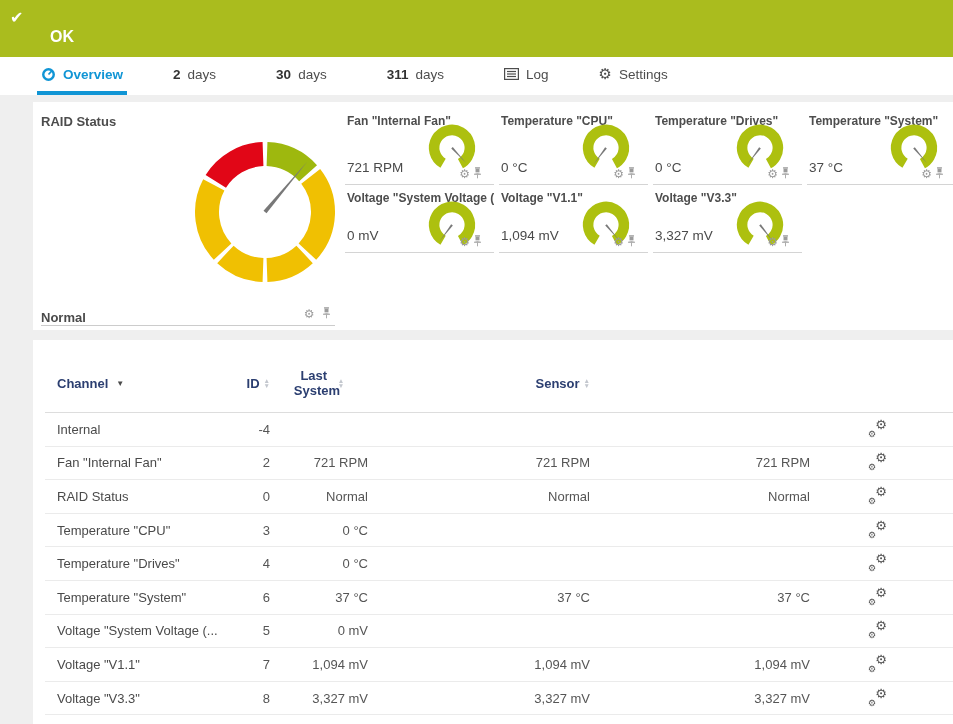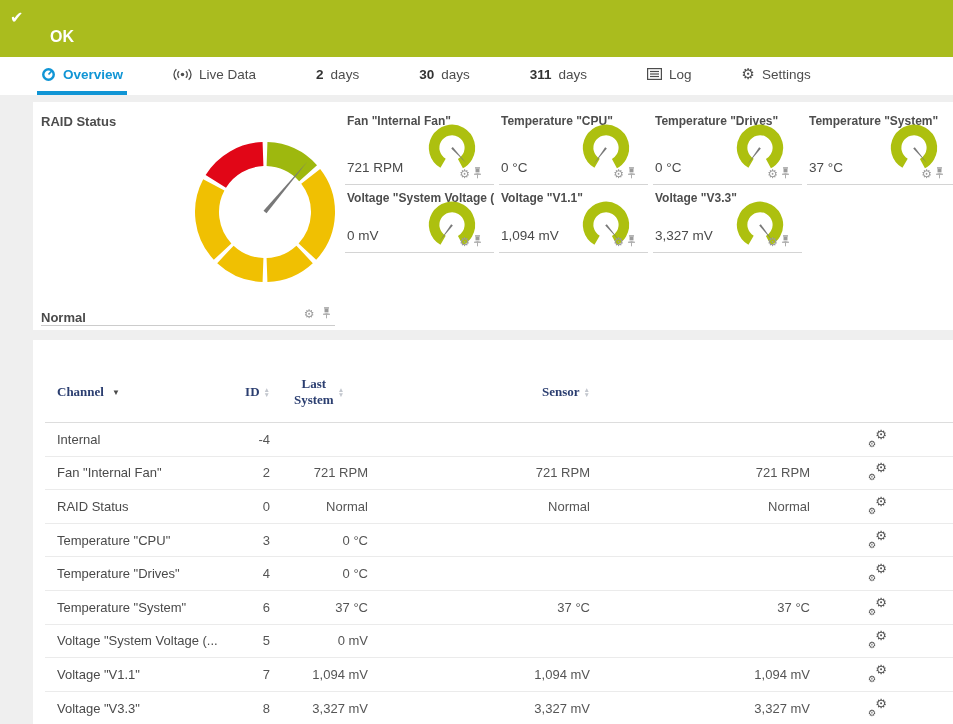--- a/index.html
+++ b/index.html
@@ -45,21 +45,21 @@
   .gcell.empty{border-bottom:none;}
   .gtitle{position:absolute;top:6px;left:2px;font-size:12px;font-weight:bold;color:#4d4d4d;
           white-space:nowrap;overflow:hidden;max-width:147px;}
   .garc{position:absolute;right:16px;top:13px;width:52px;height:52px;}
   .garc .needle{transform:rotate(var(--na));transform-origin:32px 33px;}
   .gvalue{position:absolute;left:2px;bottom:9px;font-size:13.5px;color:#4a4a4a;}
   .gicons{position:absolute;right:12px;bottom:1px;}
   
   .thead,.trow{display:grid;grid-template-columns:175px 38px 98px 222px 220px auto;
                align-items:center;margin-left:12px;padding-left:12px;}
-  .thead{padding-top:36px;padding-bottom:14px;color:#2b3e70;font-size:13px;font-weight:bold;border-bottom:1px solid #ddd;font-family:Liberation Serif, serif;}
+  .thead{padding-top:28px;padding-bottom:14px;color:#2b3e70;font-size:13px;font-weight:bold;border-bottom:1px solid #ddd;}
   .hc{display:flex;align-items:center;gap:4px;}
   .hc-right{justify-content:flex-end;}
   .hc-center{justify-content:center;text-align:center;}
   .hc-last span.wrap{display:inline-block;width:40px;}
   .sort{display:inline-block;line-height:0;cursor:pointer;}
   .sort i{display:block;font-style:normal;font-size:6.5px;line-height:5px;color:#c3c7ce;}
   .dd-arrow{font-size:8px;color:#4a4a4a;margin-left:4px;cursor:pointer;}
   .trow{height:32.6px;border-bottom:1px solid #ebebeb;font-size:13px;color:#4a4a4a;}
   .c-id,.c-last,.c-min,.c-max{text-align:right;color:#555;}
   .c-channel{cursor:pointer;white-space:nowrap;overflow:hidden;}
@@ -77,30 +77,20 @@
   <div class="status">OK</div>
 </div>
 
 <div class="tabbar">
   <div class="tab active tab-gap-a">
     <svg viewBox="0 0 16 16" width="15" height="15">
       <circle cx="8" cy="8" r="5.6" fill="none" stroke="#1095d5" stroke-width="2.6"></circle>
       <line x1="8" y1="8" x2="12" y2="3.6" stroke="#1095d5" stroke-width="1.8"></line>
     </svg>
     <span>Overview</span>
-  </div>
-  <div class="tab tab-gap-b">
-    <svg viewBox="0 0 20 14" width="19" height="13">
-      <circle cx="10" cy="7" r="1.9" fill="#4d4d4d"></circle>
-      <path d="M6.4 3.6 a4.4 4.4 0 0 0 0 6.8" fill="none" stroke="#4d4d4d" stroke-width="1.4"></path>
-      <path d="M3.4 1.3 a7.6 7.6 0 0 0 0 11.4" fill="none" stroke="#4d4d4d" stroke-width="1.4"></path>
-      <path d="M13.6 3.6 a4.4 4.4 0 0 1 0 6.8" fill="none" stroke="#4d4d4d" stroke-width="1.4"></path>
-      <path d="M16.6 1.3 a7.6 7.6 0 0 1 0 11.4" fill="none" stroke="#4d4d4d" stroke-width="1.4"></path>
-    </svg>
-    <span>Live Data</span>
   </div>
   <div class="tab tab-gap-b">
     <span class="num">2</span>
     <span>days</span>
   </div>
   <div class="tab tab-gap-b">
     <span class="num">30</span>
     <span>days</span>
   </div>
   <div class="tab tab-gap-b">

